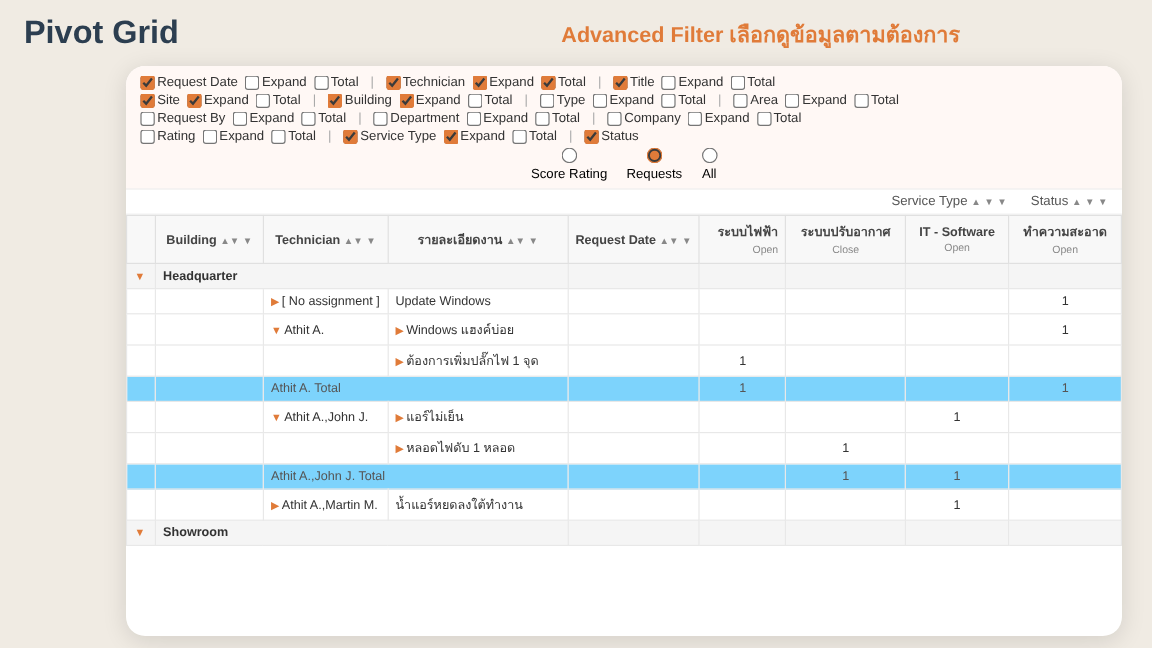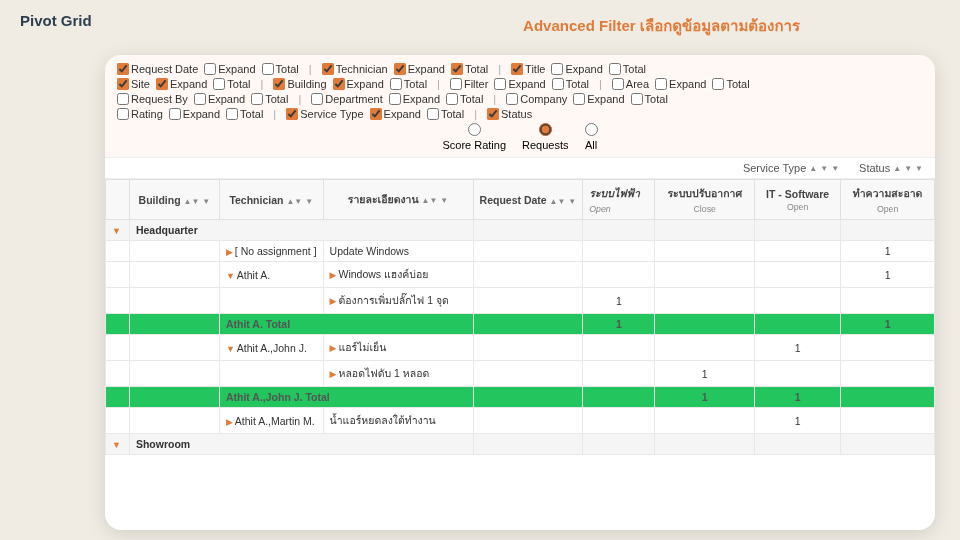--- a/index.html
+++ b/index.html
@@ -9,30 +9,30 @@
       width: 960px;
       height: 540px;
       overflow: hidden;
       position: relative;
     }
 
     .page-title {
       position: absolute;
       top: 12px;
       left: 20px;
-      font-size: 15px;
+      font-size: 27px;
       font-weight: 700;
       color: #2c3e50;
     }
 
     .adv-filter-label {
       position: absolute;
       top: 14px;
       right: 160px;
-      font-size: 15px;
+      font-size: 18px;
       font-weight: 700;
       color: #e07b39;
     }
 
     .arrow-svg {
       position: absolute;
       top: 50px;
       right: 140px;
     }
 
@@ -154,22 +154,22 @@
       color: #333;
       font-size: 10.5px;
     }
 
     .group-row td {
       background: #f5f5f5;
       font-weight: 600;
     }
 
     .total-row td {
-      background: #22c55e;
-      font-weight: 700;
+      background: #7dd3fc;
+      font-weight: 400;
       color: #555;
     }
 
     .expand-icon {
       color: #e07b39;
       margin-right: 2px;
       font-size: 9px;
     }
 
     .collapse-icon {
@@ -276,21 +276,21 @@
         <input type="checkbox" class="cb-orange" checked="" style=""> 
           <span>Expand</span>
       </div>
       <div class="filter-item">
         <input type="checkbox" class="cb-orange" style=""> 
           <span>Total</span>
       </div>
       <span class="filter-sep">|</span>
       <div class="filter-item">
         <input type="checkbox" class="cb-orange" style=""> 
-          <span>Filter</span>
+          <span>Type</span>
       </div>
       <div class="filter-item">
         <input type="checkbox" class="cb-orange" style=""> 
           <span>Expand</span>
       </div>
       <div class="filter-item">
         <input type="checkbox" class="cb-orange" style=""> 
           <span>Total</span>
       </div>
       <span class="filter-sep">|</span>
@@ -423,21 +423,21 @@
           </th>
           <th class="col-tech">
             Technician <span class="sort-icon">▲▼</span> <span class="filter-icon">▼</span>
           </th>
           <th class="col-desc">
             รายละเอียดงาน <span class="sort-icon">▲▼</span> <span class="filter-icon">▼</span>
           </th>
           <th class="col-date">
             Request Date <span class="sort-icon">▲▼</span> <span class="filter-icon">▼</span>
           </th>
-          <th style="text-align:left;font-style:italic;">
+          <th style="text-align:right;">
             ระบบไฟฟ้า<br><small style="font-weight:normal;color:#888">Open</small>
           </th>
           <th style="text-align:center;">
             ระบบปรับอากาศ<br><small style="font-weight:normal;color:#888">Close</small>
           </th>
           <th style="text-align:center;">
             IT - Software<br><small style="font-weight:normal;color:#888">Open</small>
           </th>
           <th style="text-align:center;">
             ทำความสะอาด<br><small style="font-weight:normal;color:#888">Open</small>

